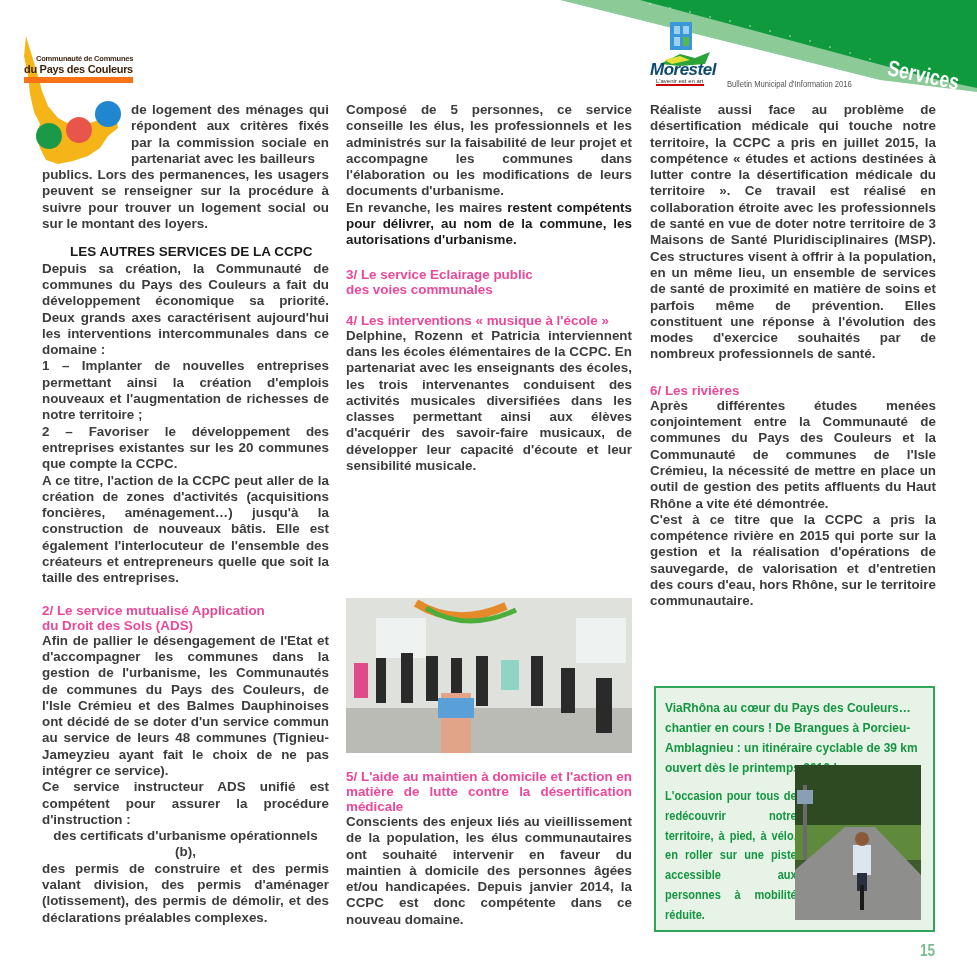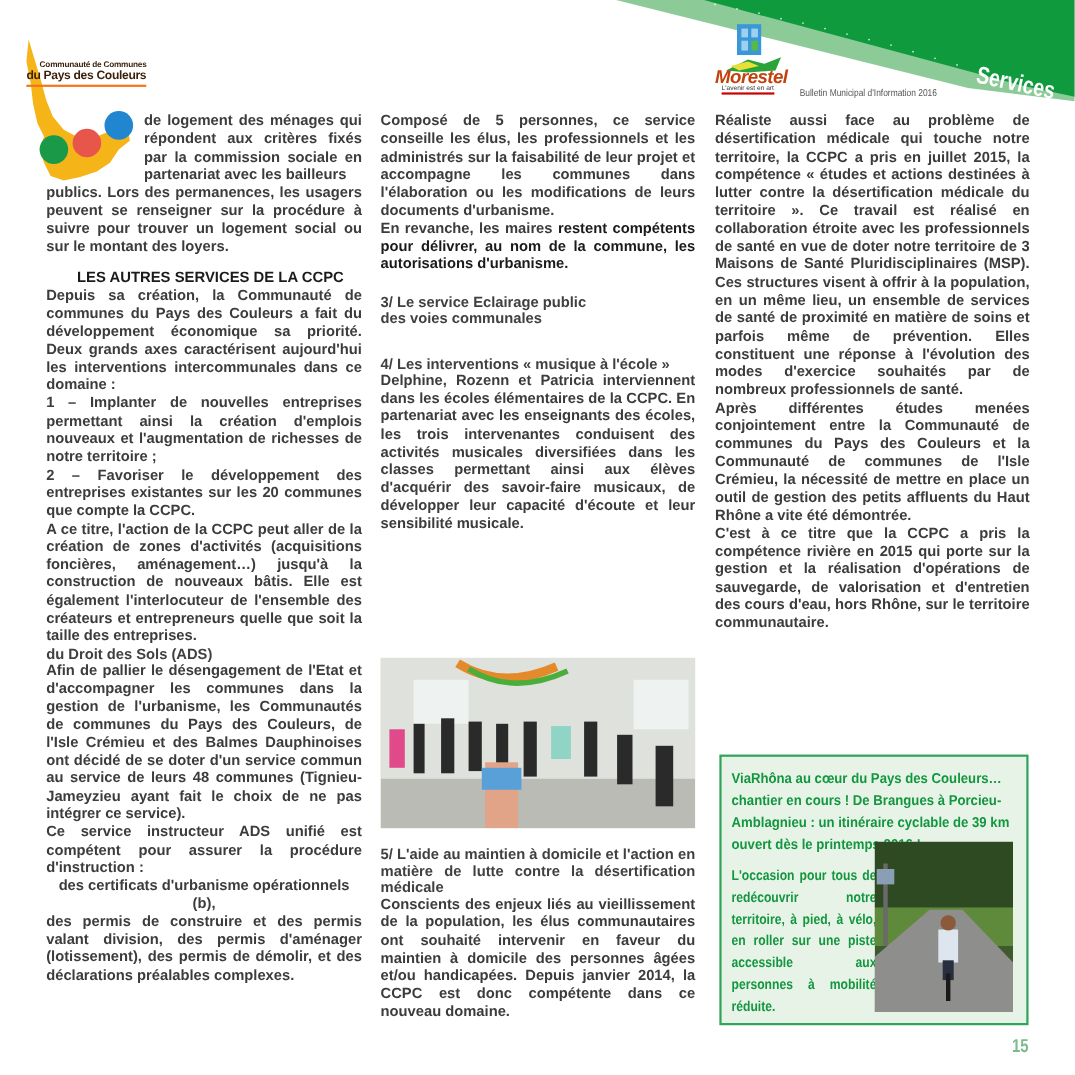--- a/index.html
+++ b/index.html
@@ -5,32 +5,32 @@
   html, body { margin: 0; padding: 0; }
   body {
     width: 977px; height: 977px; position: relative; overflow: hidden;
     background: #ffffff;
     font-family: "Liberation Sans", sans-serif;
     color: #3a3a3a;
   }
   .banner { position: absolute; left: 0; top: 0; width: 977px; height: 100px; }
   .ccpc-logo { position: absolute; left: 18px; top: 36px; width: 115px; height: 135px; }
   .ccpc-logo .t1 { position: absolute; left: 6px; top: 18px; font-size: 7.5px; font-weight: bold; color: #3a1f0a; white-space: nowrap; letter-spacing: -0.2px; margin-left: 12px; }
-  .ccpc-logo .t2 { position: absolute; left: 6px; top: 27px; font-size: 11px; font-weight: bold; color: #3a1f0a; white-space: nowrap; letter-spacing: -0.3px; border-bottom: 2px solid #f97316; padding-bottom: 2px; }
+  .ccpc-logo .t2 { position: absolute; left: 6px; top: 27px; font-size: 11px; font-weight: bold; color: #3a1f0a; white-space: nowrap; letter-spacing: -0.3px; border-bottom: 6px solid #f97316; padding-bottom: 2px; }
   .morestel-logo { position: absolute; left: 650px; top: 20px; width: 70px; height: 68px; }
-  .morestel-name { position: absolute; left: 650px; top: 60px; font-size: 17px; font-weight: bold; font-style: italic; color: #c2410c; font-family: "Liberation Sans", sans-serif; letter-spacing: -0.5px; }
+  .morestel-name { position: absolute; left: 650px; top: 60px; font-size: 17px; font-weight: bold; font-style: italic; color: #0c4a6e; font-family: "Liberation Sans", sans-serif; letter-spacing: -0.5px; }
   .morestel-tag { position: absolute; left: 656px; top: 78px; font-size: 6px; color: #333; border-bottom: 2px solid #c00; white-space: nowrap; }
   .bulletin { position: absolute; left: 727px; top: 79px; font-size: 9px; color: #555; white-space: nowrap; font-family: "Liberation Sans", sans-serif; transform: scaleX(0.85); transform-origin: left; }
   .services { position: absolute; left: 888px; top: 55px; font-size: 22px; font-weight: bold; color: #ffffff; transform: rotate(12deg) scaleX(0.8); transform-origin: left; white-space: nowrap; }
 
   .col { position: absolute; font-size: 13.4px; line-height: 16.3px; text-align: justify; color: #3c3c3c; }
   .col p { margin: 0; font-weight: bold; }
   .col .h-black { font-weight: bold; color: #1a1a1a; font-size: 13.5px; margin: 12px 0 0 0; padding-left: 28px; }
-  .col .h-green { font-weight: bold; color: #404040; font-size: 13.4px; line-height: 15px; margin: 0; }
-  .col .gap { margin-top: 26px; }
+  .col .h-green { font-weight: bold; color: #ec4899; font-size: 13.4px; line-height: 15px; margin: 0; }
+  .col .gap { margin-top: 16px; }
   .col b { color: #1a1a1a; }
   .col1 { left: 42px; top: 102px; width: 287px; }
   .col1 .indent { margin-left: 89px; }
   .col2 { left: 346px; top: 102px; width: 286px; }
   .col3 { left: 650px; top: 102px; width: 286px; }
 
   .photo-music { position: absolute; left: 346px; top: 598px; width: 286px; height: 155px; overflow: hidden; background: #d9dcd8; }
   .photo-bike { position: absolute; left: 795px; top: 765px; width: 126px; height: 155px; overflow: hidden; }
 
   .viarhona-box { position: absolute; left: 654px; top: 686px; width: 281px; height: 246px; border: 2px solid #2fa45a; background: #e8f3e8; box-sizing: border-box; }
@@ -86,20 +86,21 @@
 <div class="bulletin">Bulletin Municipal d'Information 2016</div>
 
 <div class="col col1">
   <p class="indent">de logement des ménages qui répondent aux critères fixés par la commission sociale en partenariat avec les bailleurs</p>
   <p>publics. Lors des permanences, les usagers peuvent se renseigner sur la procédure à suivre pour trouver un logement social ou sur le montant des loyers.</p>
   <p class="h-black">LES AUTRES SERVICES DE LA CCPC</p>
   <p>Depuis sa création, la Communauté de communes du Pays des Couleurs a fait du développement économique sa priorité. Deux grands axes caractérisent aujourd'hui les interventions intercommunales dans ce domaine :</p>
   <p>1 – Implanter de nouvelles entreprises permettant ainsi la création d'emplois nouveaux et l'augmentation de richesses de notre territoire ;</p>
   <p>2 – Favoriser le développement des entreprises existantes sur les 20 communes que compte la CCPC.</p>
   <p>A ce titre, l'action de la CCPC peut aller de la création de zones d'activités (acquisitions foncières, aménagement…) jusqu'à la construction de nouveaux bâtis. Elle est également l'interlocuteur de l'ensemble des créateurs et entrepreneurs quelle que soit la taille des entreprises.</p>
+  <p class="h-green gap">2/ Le service mutualisé Application</p>
   <p class="h-green">du Droit des Sols (ADS)</p>
   <p>Afin de pallier le désengagement de l'Etat et d'accompagner les communes dans la gestion de l'urbanisme, les Communautés de communes du Pays des Couleurs, de l'Isle Crémieu et des Balmes Dauphinoises ont décidé de se doter d'un service commun au service de leurs 48 communes (Tignieu-Jameyzieu ayant fait le choix de ne pas intégrer ce service).</p>
   <p>Ce service instructeur ADS unifié est compétent pour assurer la procédure d'instruction :</p>
   <p style="text-align:center">des certificats d'urbanisme opérationnels (b),</p>
   <p>des permis de construire et des permis valant division, des permis d'aménager (lotissement), des permis de démolir, et des déclarations préalables complexes.</p>
 </div>
 
 <div class="col col2">
   <p>Composé de 5 personnes, ce service conseille les élus, les professionnels et les administrés sur la faisabilité de leur projet et accompagne les communes dans l'élaboration ou les modifications de leurs documents d'urbanisme.</p>
   <p>
@@ -136,20 +137,21 @@
   </svg>
 </div>
 
 <div class="col col2" style="top:769px">
   <p class="h-green">5/ L'aide au maintien à domicile et l'action en matière de lutte contre la désertification médicale</p>
   <p>Conscients des enjeux liés au vieillissement de la population, les élus communautaires ont souhaité intervenir en faveur du maintien à domicile des personnes âgées et/ou handicapées. Depuis janvier 2014, la CCPC est donc compétente dans ce nouveau domaine.</p>
 </div>
 
 <div class="col col3">
   <p>Réaliste aussi face au problème de désertification médicale qui touche notre territoire, la CCPC a pris en juillet 2015, la compétence « études et actions destinées à lutter contre la désertification médicale du territoire ». Ce travail est réalisé en collaboration étroite avec les professionnels de santé en vue de doter notre territoire de 3 Maisons de Santé Pluridisciplinaires (MSP). Ces structures visent à offrir à la population, en un même lieu, un ensemble de services de santé de proximité en matière de soins et parfois même de prévention. Elles constituent une réponse à l'évolution des modes d'exercice souhaités par de nombreux professionnels de santé.</p>
+  <p class="h-green" style="margin-top:20px">6/ Les rivières</p>
   <p>Après différentes études menées conjointement entre la Communauté de communes du Pays des Couleurs et la Communauté de communes de l'Isle Crémieu, la nécessité de mettre en place un outil de gestion des petits affluents du Haut Rhône a vite été démontrée.</p>
   <p>C'est à ce titre que la CCPC a pris la compétence rivière en 2015 qui porte sur la gestion et la réalisation d'opérations de sauvegarde, de valorisation et d'entretien des cours d'eau, hors Rhône, sur le territoire communautaire.</p>
 </div>
 
 <div class="viarhona-box">
   <div class="lead">ViaRhôna au cœur du Pays des Couleurs… chantier en cours ! De Brangues à Porcieu-Amblagnieu : un itinéraire cyclable de 39 km ouvert dès le printemps 2016 !</div>
   <div class="body">L'occasion pour tous de redécouvrir notre territoire, à pied, à vélo, en roller sur une piste accessible aux personnes à mobilité réduite.</div>
 </div>
 <div class="photo-bike">
   <svg width="126" height="155" viewBox="0 0 126 155">

